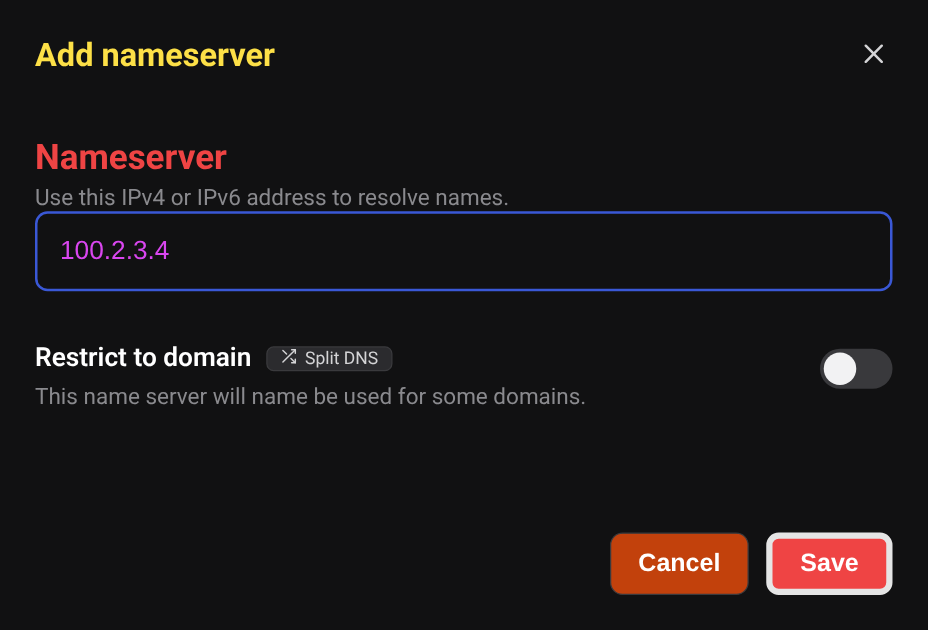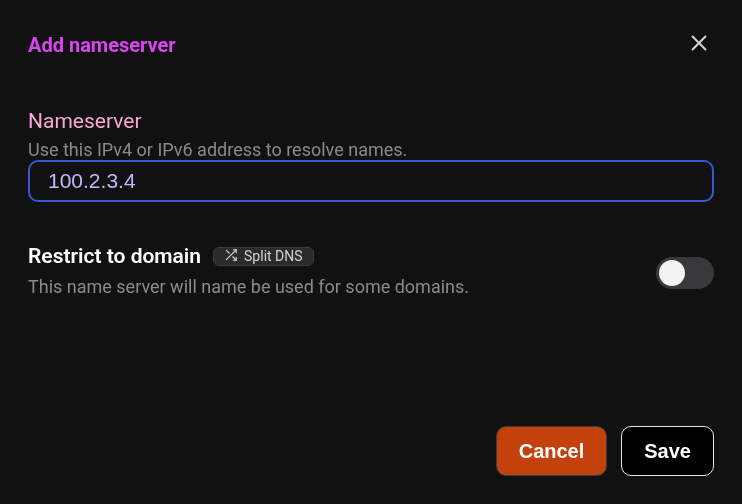--- a/index.html
+++ b/index.html
@@ -16,67 +16,67 @@
       padding: 28px 28px 28px 28px;
       position: relative;
     }
     .header {
       display: flex;
       justify-content: space-between;
       align-items: center;
       margin-bottom: 48px;
     }
     .dialog-title {
-      font-size: 20px;
+      font-size: 26px;
       font-weight: 700;
-      color: #d946ef;
+      color: #fde047;
     }
     .close-btn {
       background: none;
       border: none;
       cursor: pointer;
       padding: 4px;
       display: flex;
       align-items: center;
       justify-content: center;
       color: #d4d4d6;
     }
     .close-btn svg {
       width: 22px;
       height: 22px;
       stroke: currentColor;
     }
     .field-group {
       margin-bottom: 42px;
     }
     .field-label {
-      font-size: 21px;
-      font-weight: 400;
-      color: #f9a8d4;
+      font-size: 28px;
+      font-weight: 700;
+      color: #ef4444;
       margin-bottom: 6px;
     }
     .field-hint {
       font-size: 18px;
       color: #8a8a8e;
     }
     .text-input {
       width: 100%;
-      height: 42px;
+      height: 64px;
       background: #111112;
       border: 2px solid #3a58d6;
       border-radius: 10px;
       padding: 0 18px;
       font-size: 21px;
-      color: #c4b5fd;
+      color: #d946ef;
       outline: none;
     }
     .restrict-section {
       display: flex;
       justify-content: space-between;
-      align-items: center;
+      align-items: flex-start;
       margin-bottom: 40px;
     }
     .restrict-left {
       flex: 1;
     }
     .restrict-header {
       display: flex;
       align-items: center;
       gap: 12px;
       margin-bottom: 8px;
@@ -143,22 +143,22 @@
       display: inline-flex;
       align-items: center;
       justify-content: center;
     }
     .btn-cancel {
       background: #c2410c;
       border: 1px solid #3a3a3d;
       color: #ffffff;
     }
     .btn-save {
-      background: #000000;
-      border: 1px solid #e5e5e5;
+      background: #ef4444;
+      border: 5px solid #e5e5e5;
       color: #ffffff;
     }
   </style>
 </head>
 <body>
 
 <div class="header">
   <h1 class="dialog-title">Add nameserver</h1>
   <button class="close-btn">
     <span>

